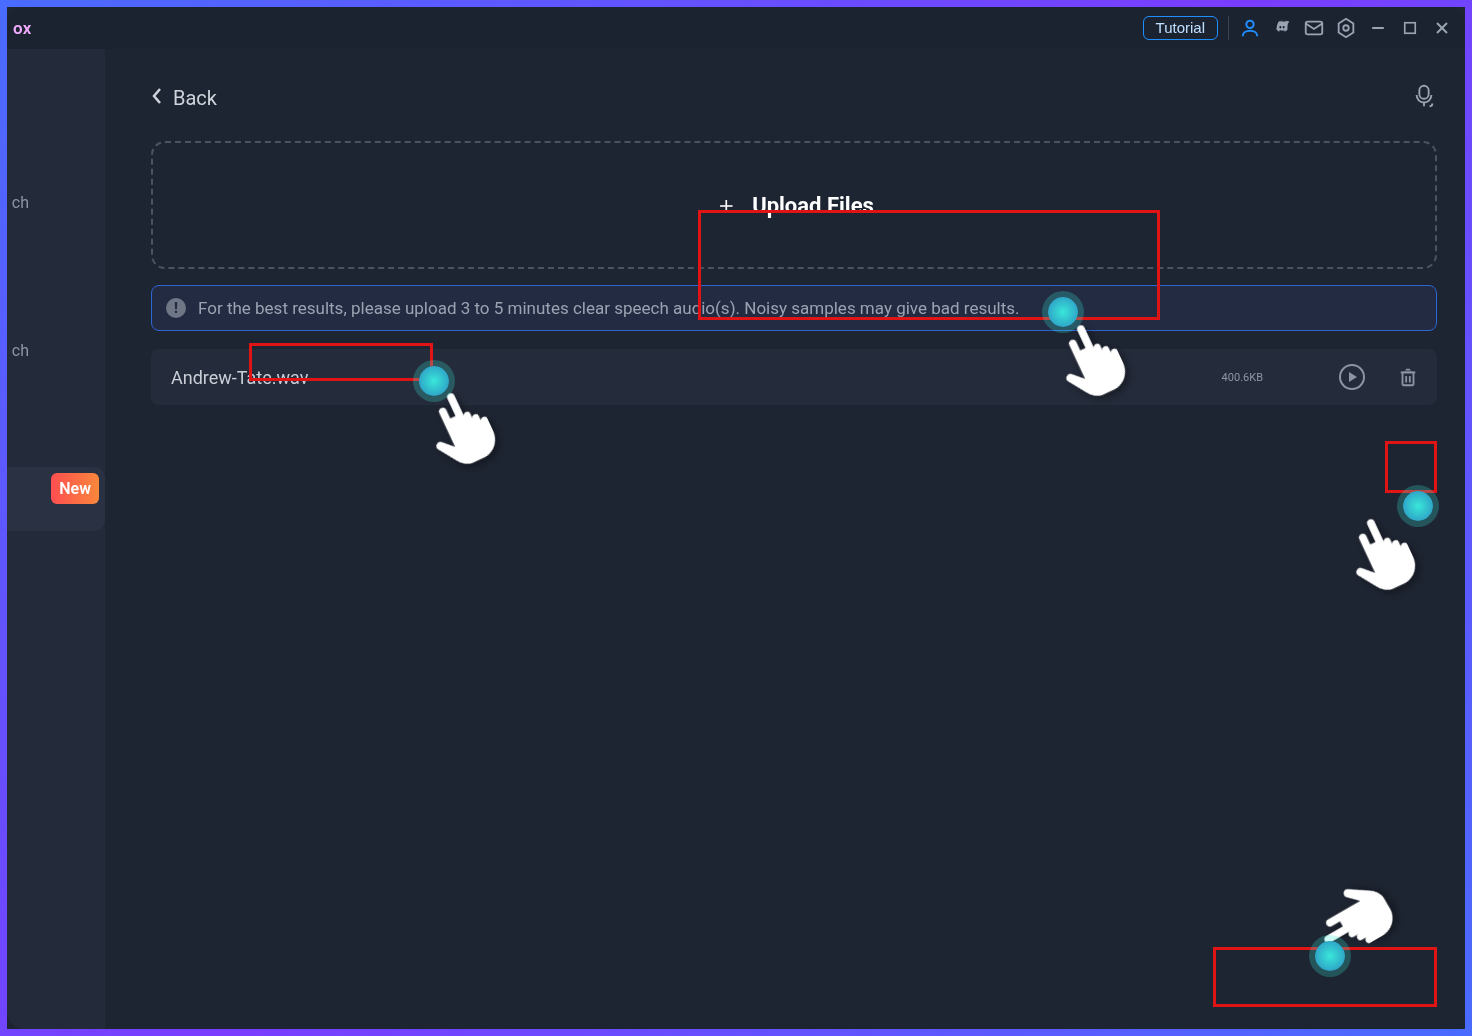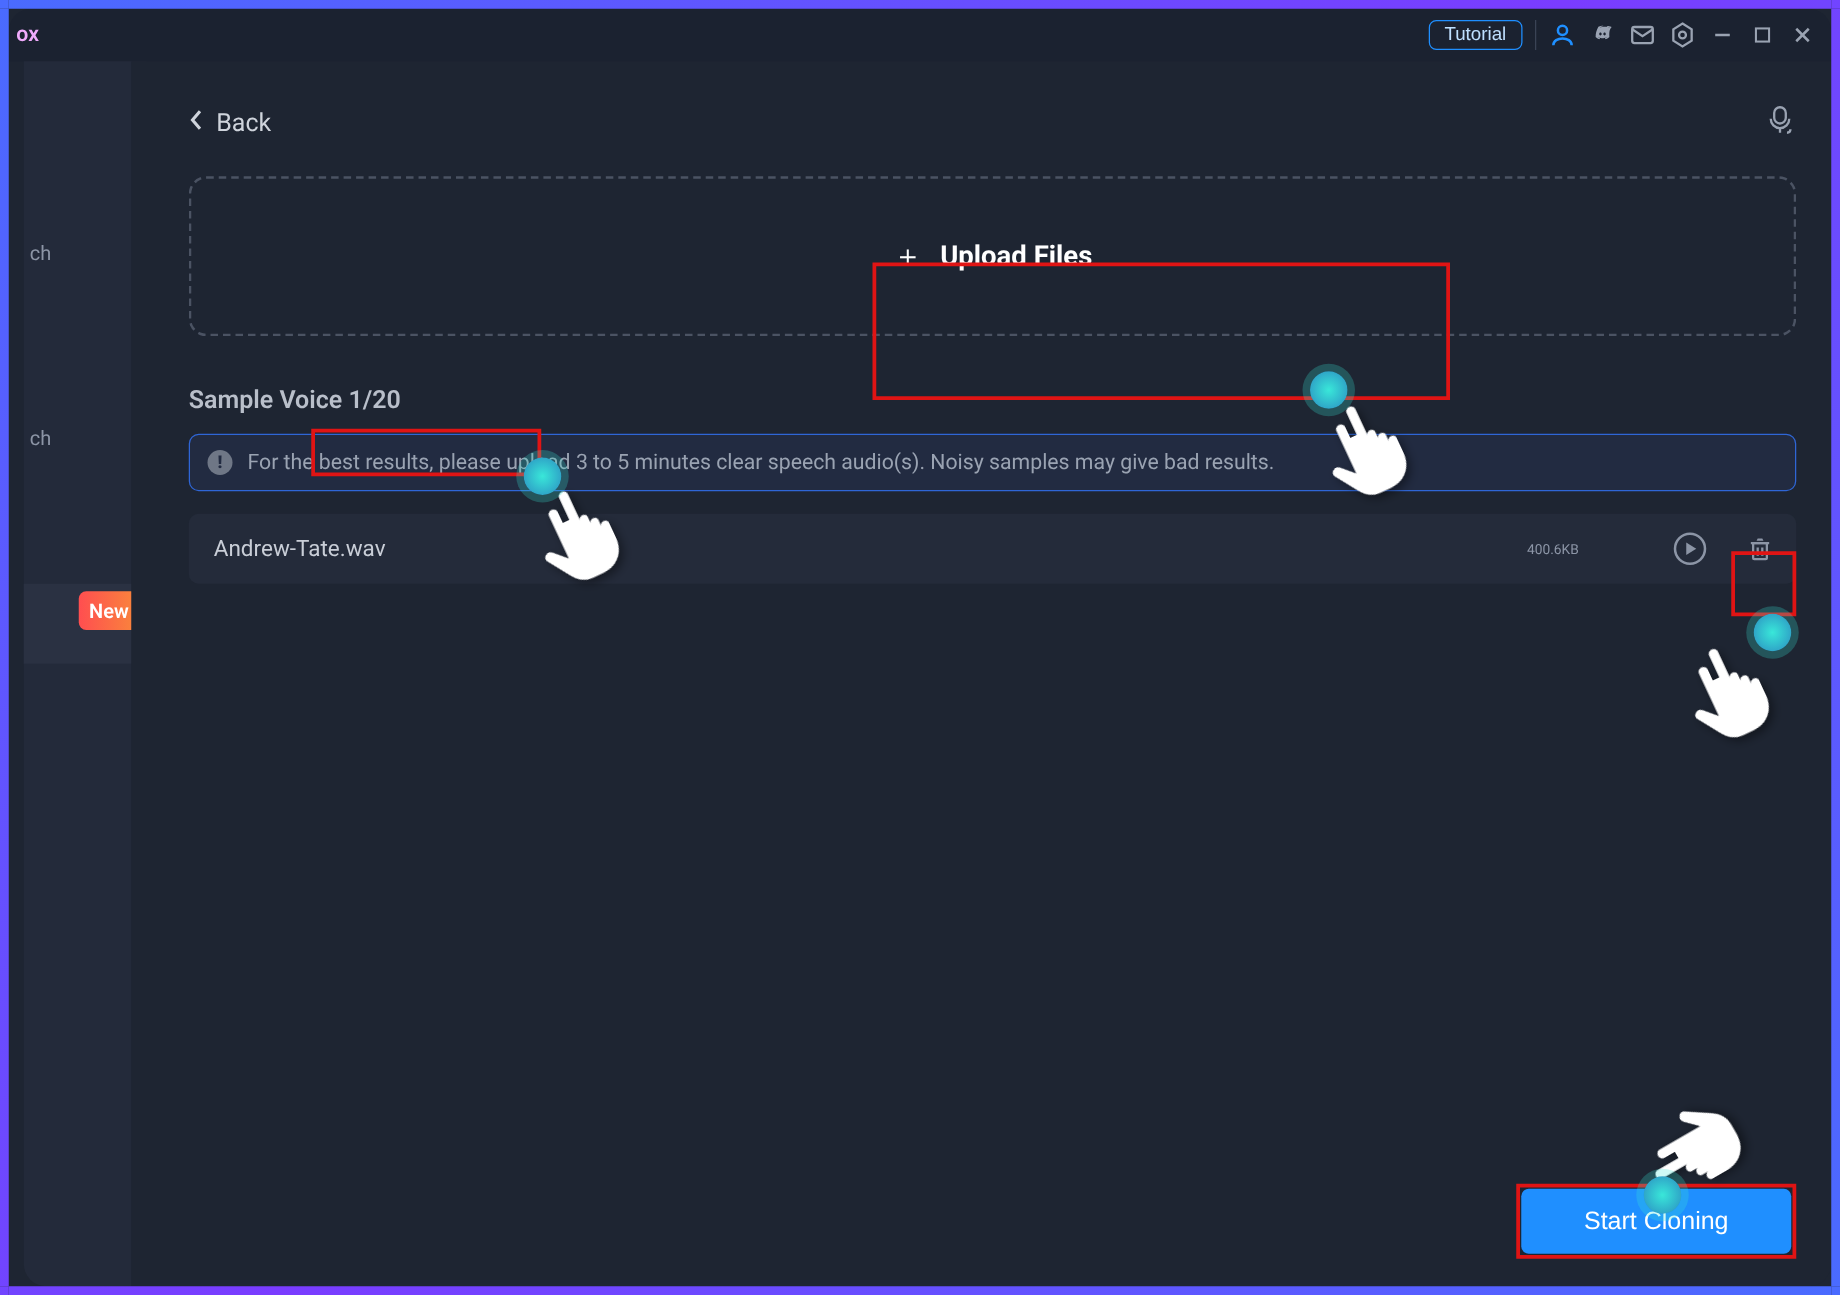--- a/index.html
+++ b/index.html
@@ -65,21 +65,20 @@
   }
   .title-icon.active { color: #1f8fff; }
 
   .sidebar {
     position: absolute;
     top: 49px; left: 7px; bottom: 7px;
     width: 98px;
     background: #232a3a;
     border-bottom-left-radius: 18px;
     overflow: hidden;
-    margin-left: 12px;
   }
   .sidebar-item {
     display:flex; align-items:center; justify-content:flex-end;
     height: 54px;
     font-size: 16px;
     color: #8c95a6;
     padding-right: 76px;
     width: 200px;
     margin-left: -102px;
     position:relative;
@@ -289,21 +288,20 @@
     </div>
   </div>
 
   <div class="upload-zone">
     <div class="upload-inner">
       <span class="plus-icon">＋</span>
       <span>Upload Files</span>
     </div>
   </div>
 
-  <div class="section-title">Sample Voice 1/20</div>
 
   <div class="info-bar">
     <span class="info-icon">!</span>
     <span>For the best results, please upload 3 to 5 minutes clear speech audio(s). Noisy samples may give bad results.</span>
   </div>
 
   <div class="file-row">
     <span class="file-name">Andrew-Tate.wav</span>
     <span class="spacer"></span>
     <span class="file-size">400.6KB</span>
@@ -314,21 +312,20 @@
       <svg viewBox="0 0 24 24" width="22" height="22" fill="none" stroke="currentColor" stroke-width="2">
           <path d="M4 7h16"></path>
           <path d="M10 3h4l1 2H9z" fill="currentColor" stroke="none"></path>
           <rect x="6" y="7" width="12" height="14" rx="1"></rect>
           <line x1="10" y1="11" x2="10" y2="18"></line>
           <line x1="14" y1="11" x2="14" y2="18"></line>
         </svg>
     </span>
   </div>
 
-  <button class="start-btn">Start Cloning</button>
 
   <div class="hl-box hl-upload"></div>
   <div class="hl-box hl-sample"></div>
   <div class="hl-box hl-trash"></div>
   <div class="hl-box hl-start"></div>
 
   <div class="touch-dot td-upload"></div>
   <div class="hand hand-upload point-up">
     <svg viewBox="0 0 100 100">
         <path fill="#fff" d="M46 20c0-5 8-5 8 0v24c0-4 7-4 7 0v6c0-4 7-4 7 0v6c0-4 7-4 7 0v14c0 12-8 22-22 22H44c-8 0-13-4-17-10l-12-18c-3-4 3-9 7-5l10 10V30c0-5 8-5 8 0v10h6V20z"></path>

